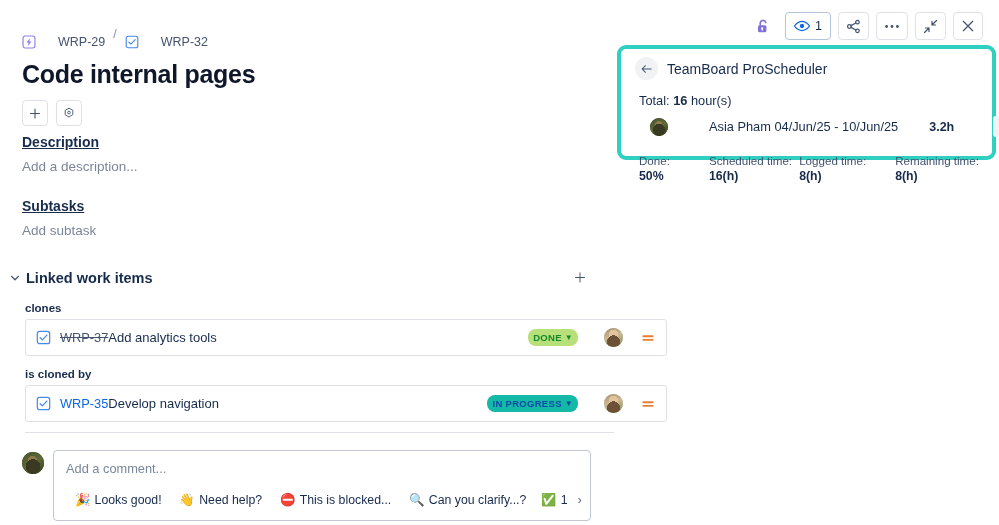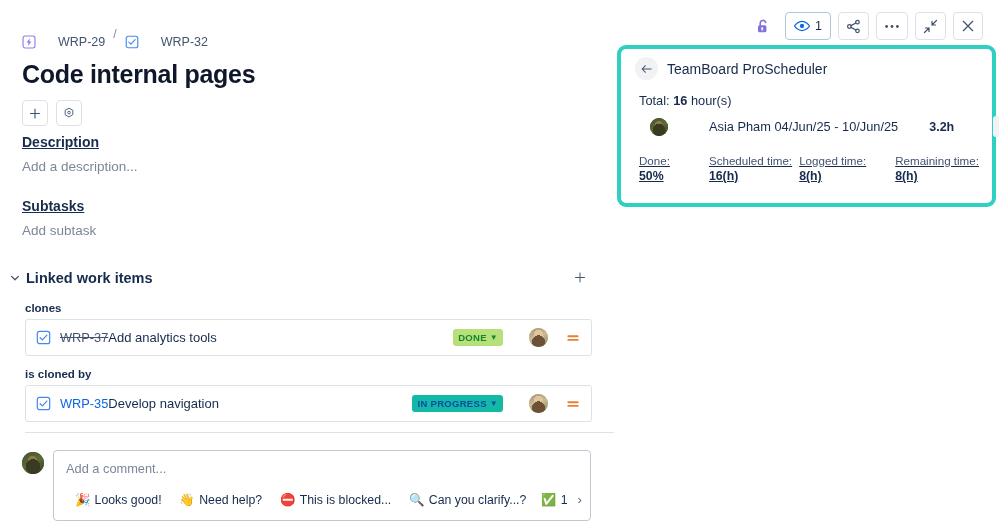--- a/index.html
+++ b/index.html
@@ -81,38 +81,38 @@
   .add-link {
     position: absolute; right: 8px; top: -1px;
     width: 24px; height: 24px; display:flex; align-items:center; justify-content:center;
     color:#42526e; cursor:pointer; background:transparent; border:none;
   }
   .link-group-label {
     font-size: 11.5px; font-weight: 700; color: #172b4d;
     margin: 12px 0 5px 25px;
   }
   .link-row {
-    margin-left: 25px; width: 567px; height: 37px;
+    margin-left: 25px; width: 642px; height: 37px;
     border: 1px solid #dfe1e6; border-radius: 3px; background: #fff;
     display: flex; align-items: center; padding: 0 10px;
   }
   .lr-check { width: 15px; height: 15px; flex: 0 0 auto; }
   .lr-key {
     font-size: 12.8px; color: #0c66e4; text-decoration: none;
     margin-left: 9px; white-space: nowrap;
   }
   .lr-key.done-key { color: #44546f; text-decoration: line-through; }
   .lr-summary {
     font-size: 13px; color: #172b4d; 
     white-space: nowrap; overflow: hidden; text-overflow: ellipsis;
     flex: 1 1 auto;
   }
   .status-badge {
     display: inline-flex; align-items: center; gap: 3px;
-    height: 17px; padding: 0 5px; border-radius: 3px;
+    height: 17px; padding: 0 5px; border-radius: 8px;
     font-size: 9.5px; font-weight: 700; letter-spacing: .3px;
     cursor: pointer; white-space: nowrap;
   }
   .badge-done { background: #b7e07a; color: #14892c; }
   .badge-prog { background: #14b8a6; color: #0c4aa6; }
   .status-badge .cv { font-size: 8px; line-height: 1; }
   .lr-avatar {
     width: 19px; height: 19px; border-radius: 50%; margin-left: 26px;
     flex: 0 0 auto; overflow: hidden; position: relative;
     background: #cbbfa8;
@@ -160,21 +160,21 @@
   }
   .chip .emo { font-size: 12.5px; }
   .chip-count {
     display: inline-flex; align-items: center; gap: 4px;
     font-size: 12.3px; padding: 2px 6px; border-radius: 12px; cursor: pointer;
   }
   .chip-more { color:#5e6c84; padding: 0 4px; cursor: pointer; font-size: 13px; }
 
   
   #panel {
-    position: absolute; left: 617px; top: 45px; width: 379px; height: 162px;
+    position: absolute; left: 617px; top: 45px; width: 379px; height: 115px;
     border: 4px solid #2fcfc2; border-radius: 9px; background: #ffffff;
   }
   .pn-head { display: flex; align-items: center; gap: 9px; padding: 8px 0 0 14px; }
   .pn-back {
     width: 23px; height: 23px; border-radius: 50%; background: #f1f2f4;
     display: flex; align-items: center; justify-content: center;
     cursor: pointer; color: #42526e; border: none;
   }
   .pn-title { font-size: 14px; color: #172b4d; }
   .pn-total { font-size: 12.8px; color: #172b4d; margin: 13px 0 0 18px; }
@@ -188,21 +188,21 @@
   }
   .pn-name { font-size: 12.8px; color: #172b4d; margin-left: 10px; white-space: nowrap; }
   .pn-hours { font-size: 12.5px; font-weight: 700; color: #172b4d; margin-left: auto; }
   .pn-iconbtn {
     width: 21px; height: 21px; margin-left: 8px; border: none; border-radius: 3px;
     background: transparent; display: flex; align-items: center; justify-content: center;
     cursor: pointer; color: #42526e;
   }
   .pn-iconbtn.filled { background: #f1f2f4; }
   .pn-stats {
-    display: flex; margin: 17px 0 0 18px; padding-right: 8px; gap: 12px; text-decoration: underline;
+    display: flex; margin: 17px 0 0 18px; padding-right: 8px; gap: 12px;
   }
   .pn-stat { min-width: 0; }
   .pn-stat .k { font-size: 11.6px; color: #42526e; white-space: nowrap; }
   .pn-stat .v { font-size: 12.3px; font-weight: 700; color: #172b4d; margin-top: 2px; }
   .pn-stat.s1 { width: 60px; }
   .pn-stat.s2 { width: 81px; }
   .pn-stat.s3 { width: 87px; }
   .pn-stat.s4 { width: 92px; }
 </style>
 </head>

